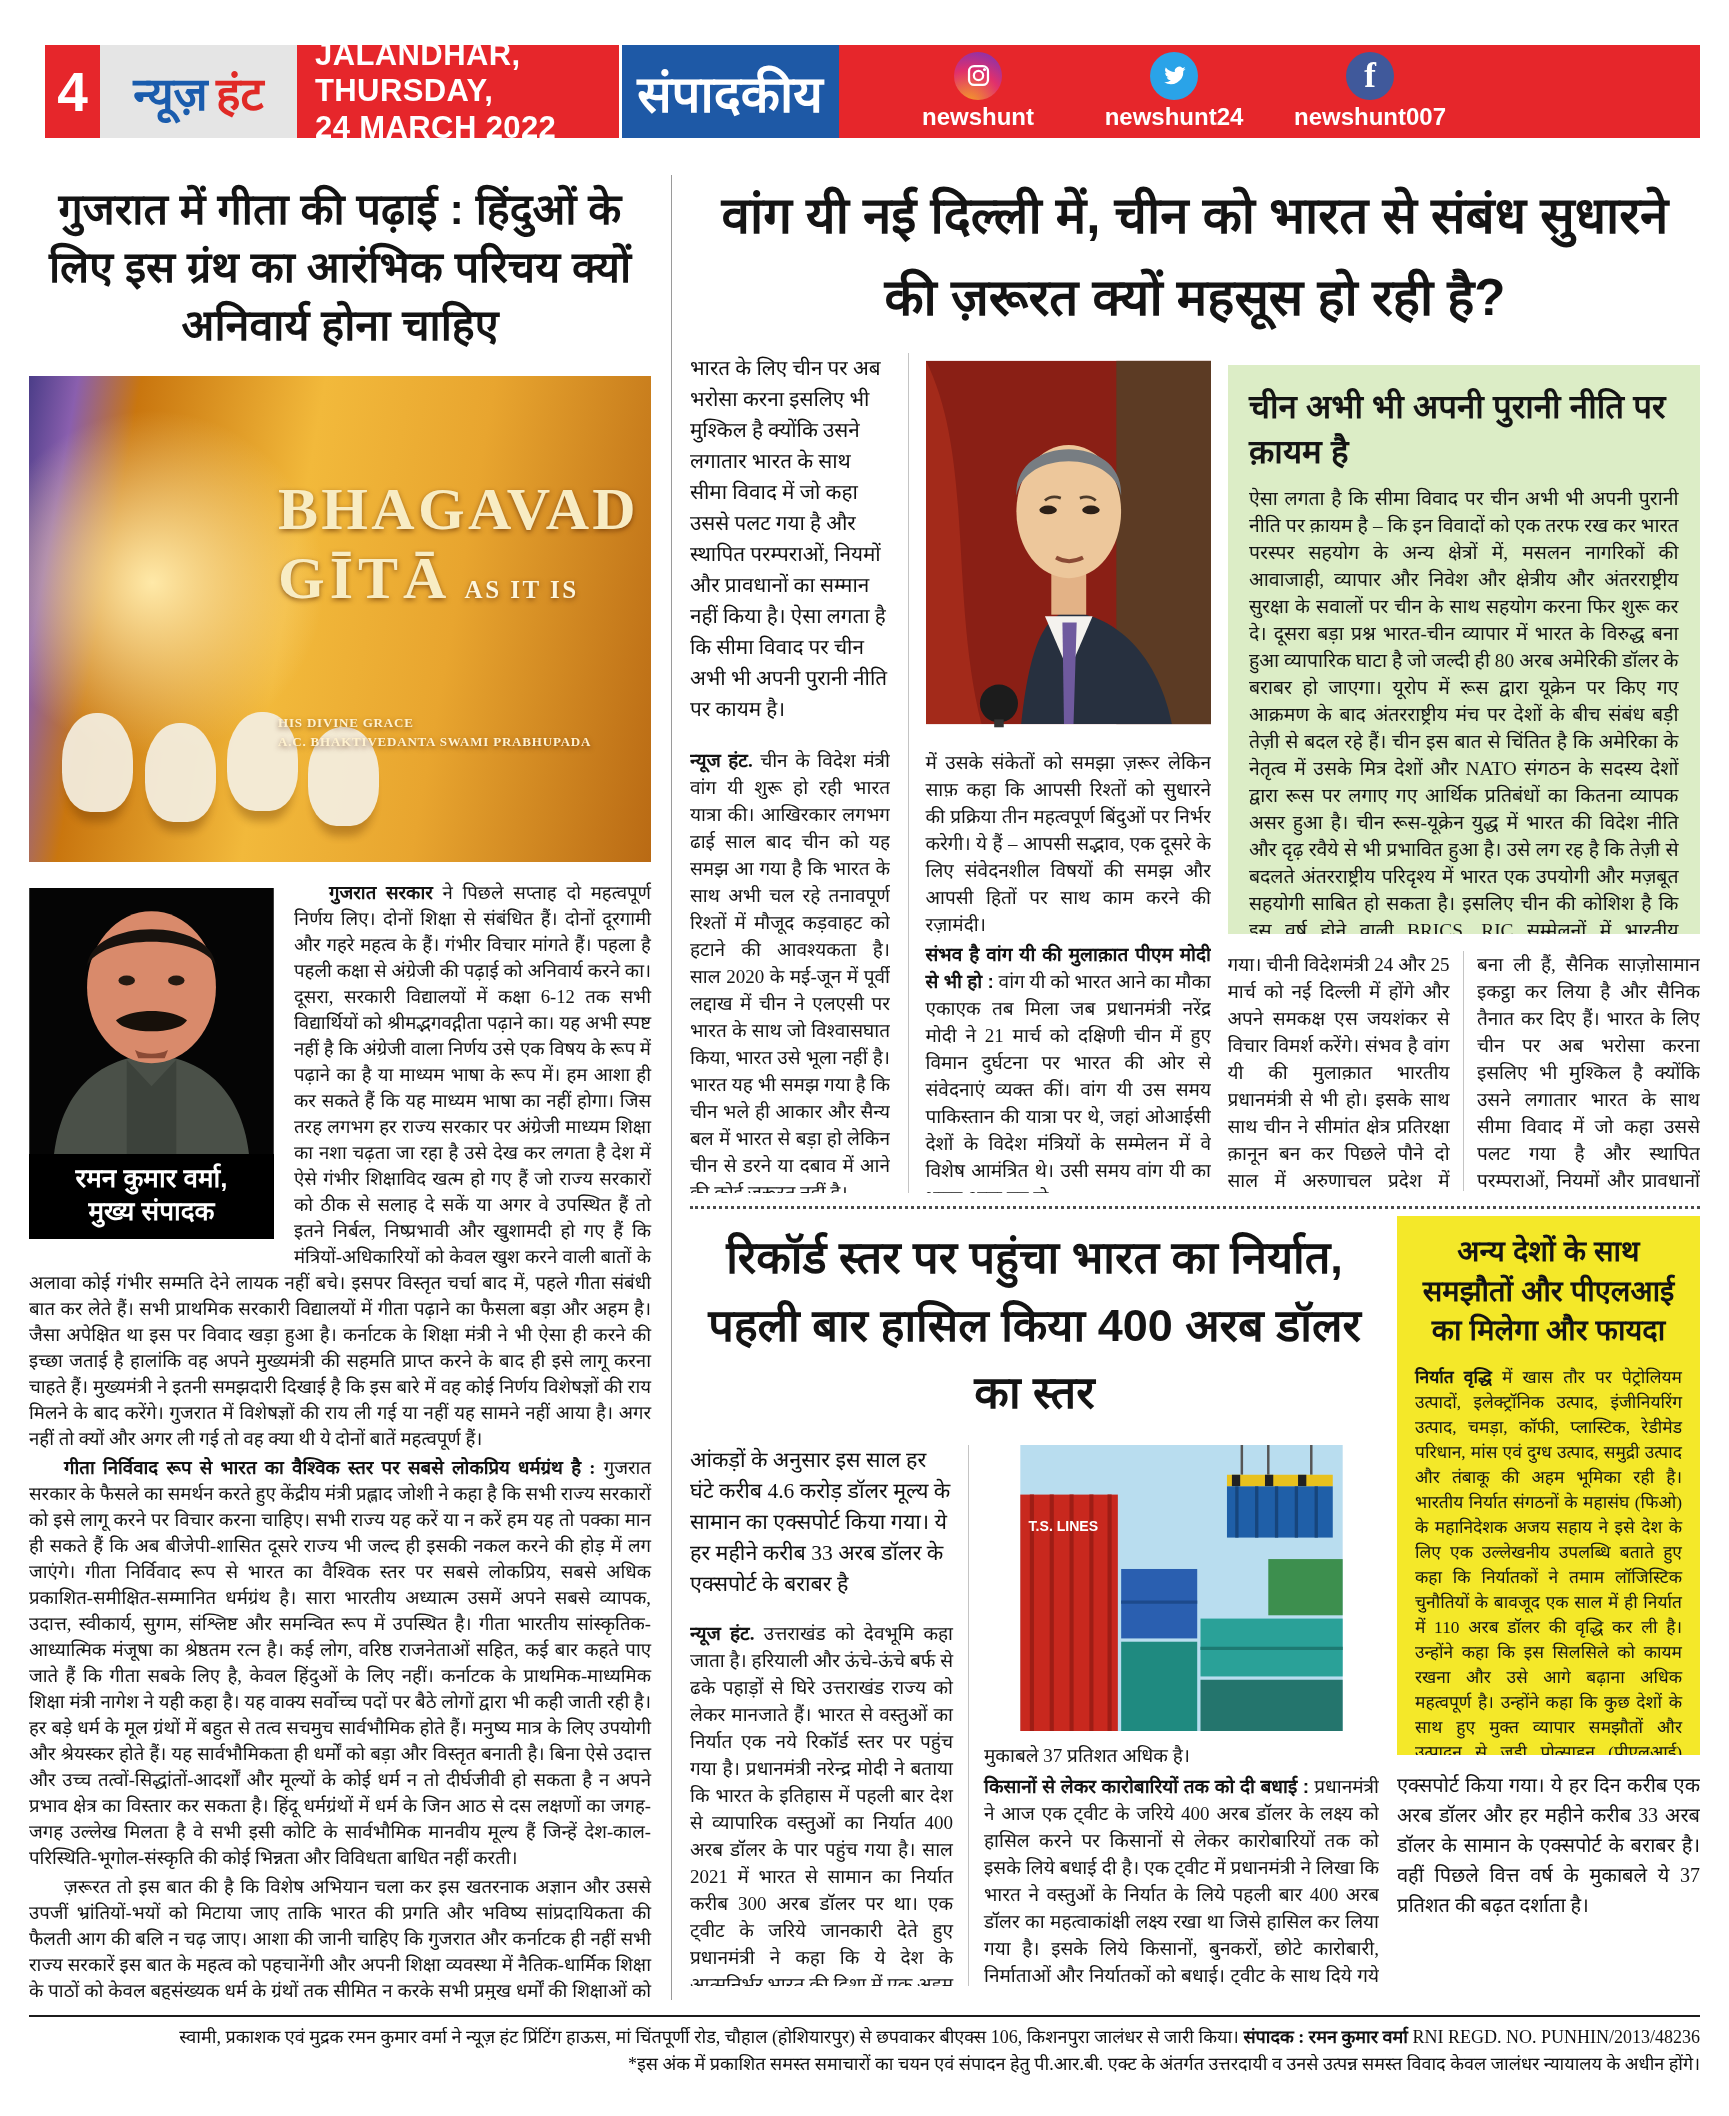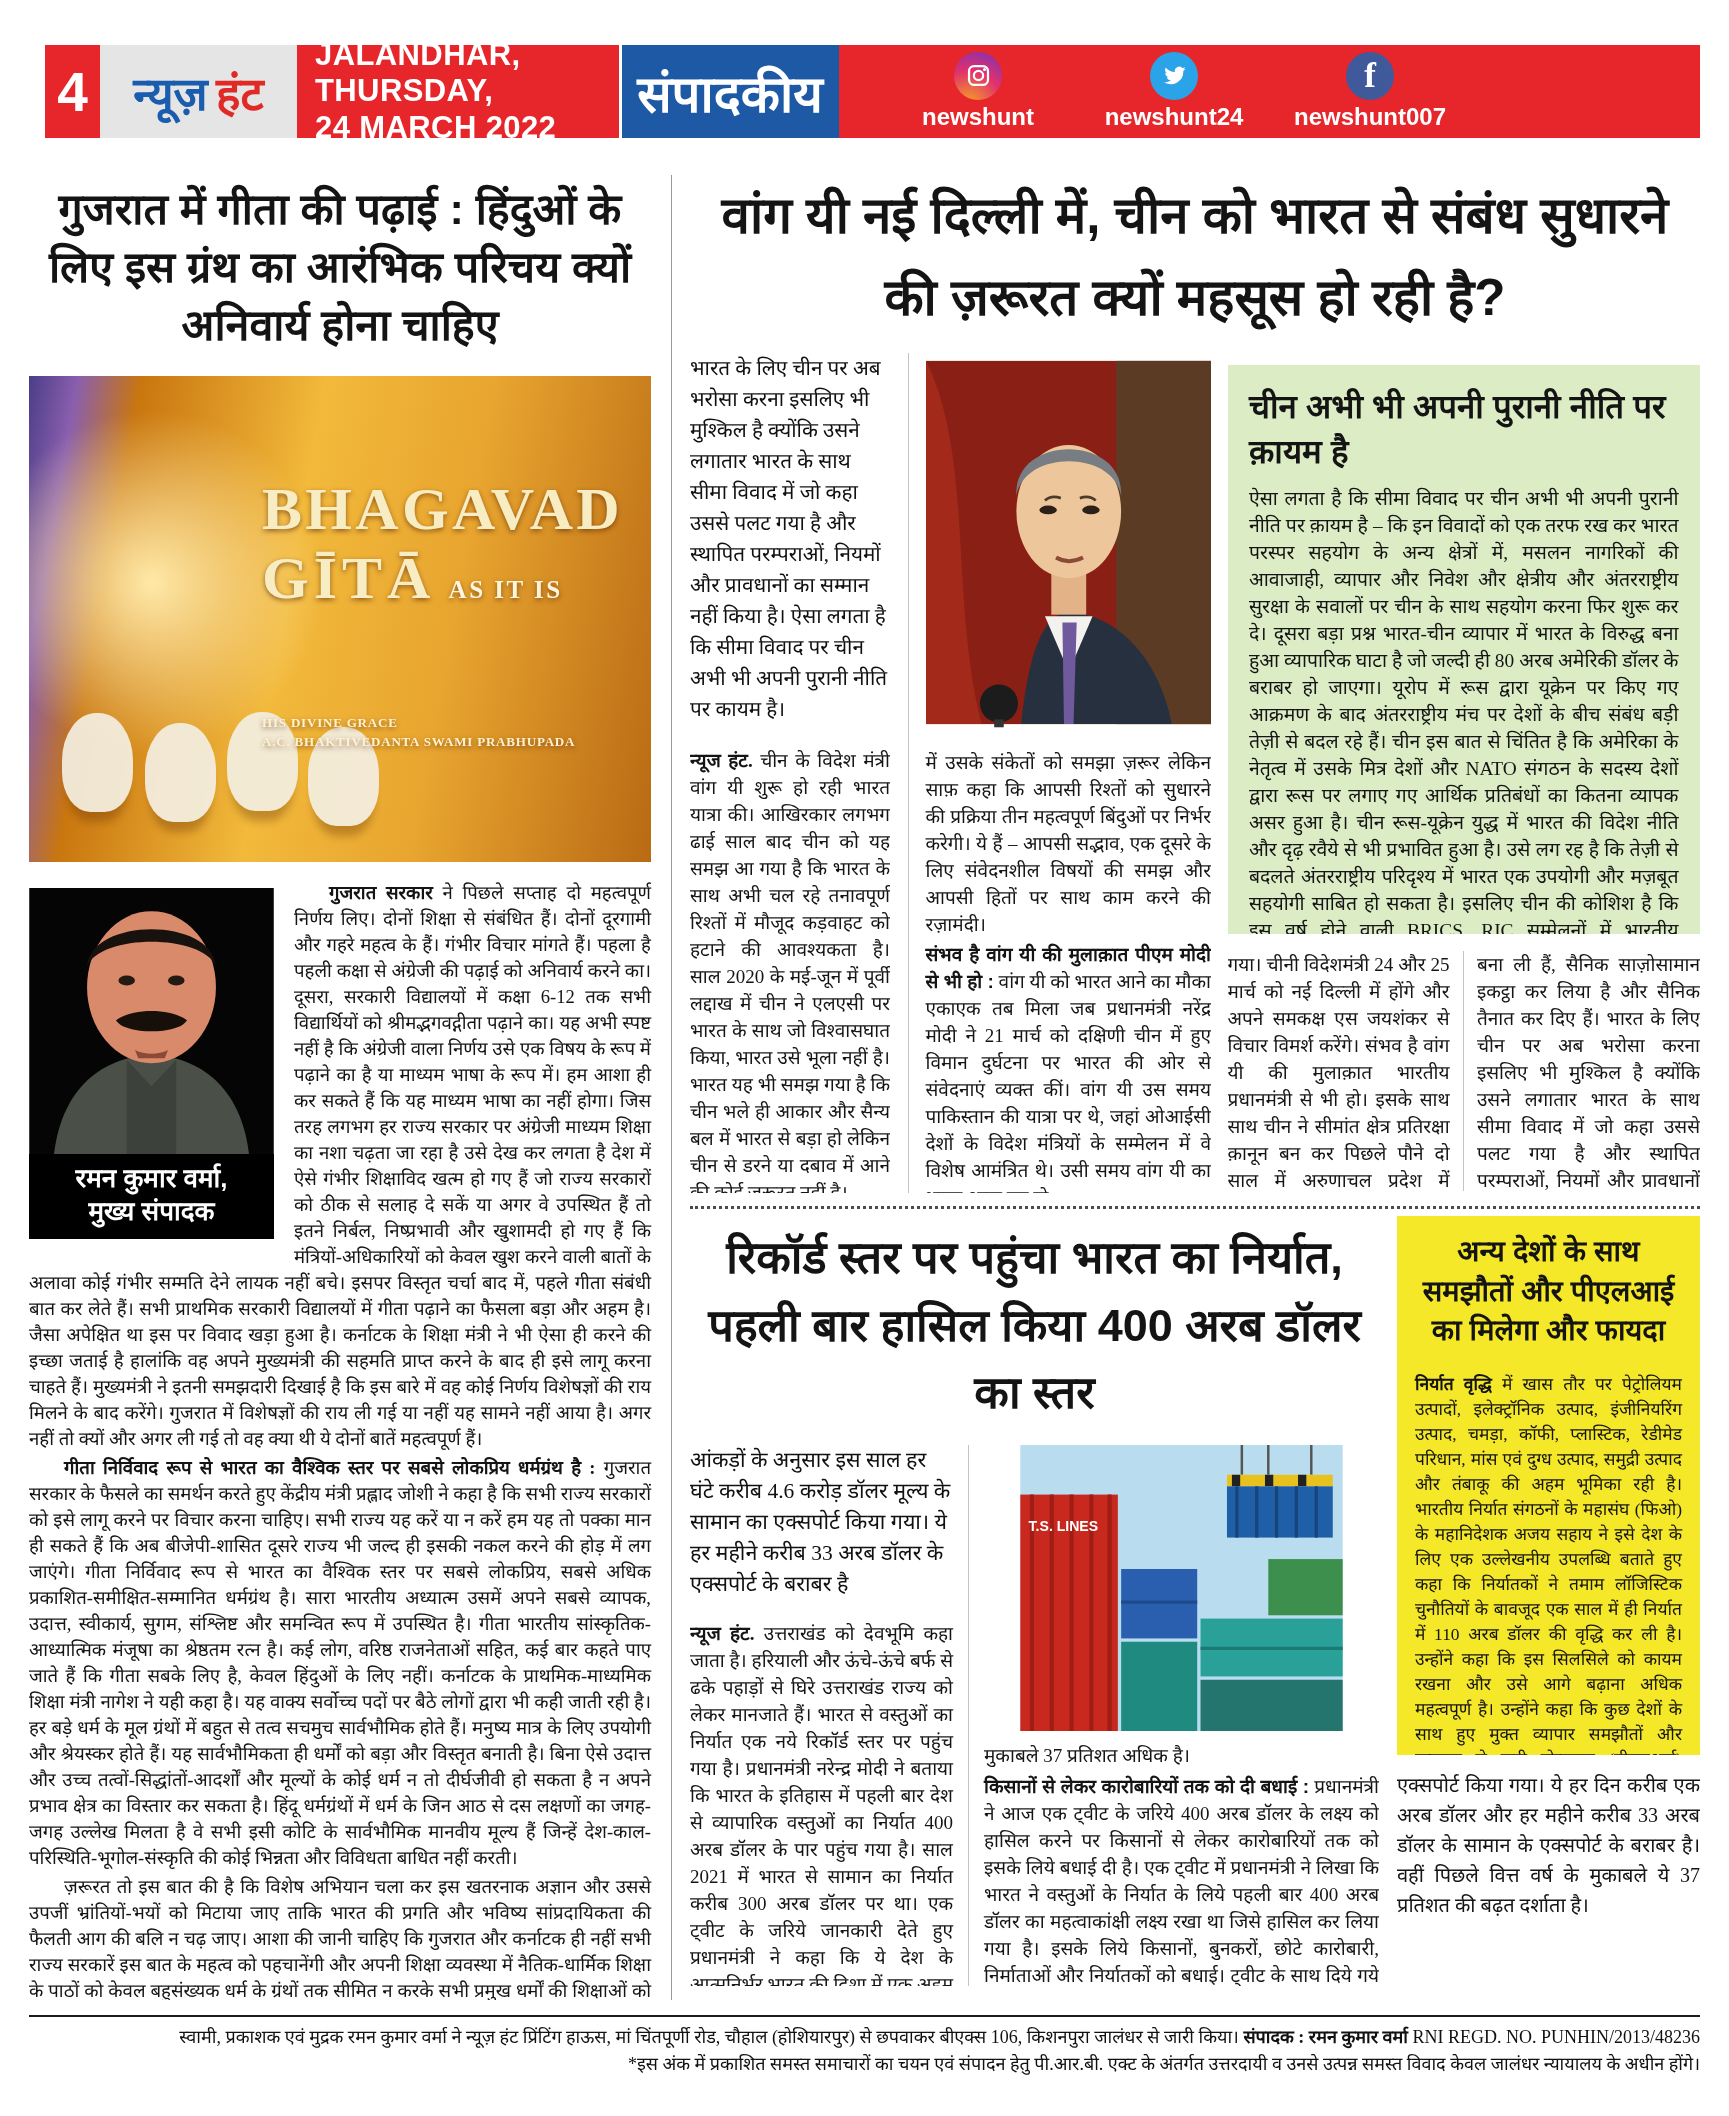--- a/index.html
+++ b/index.html
@@ -34,21 +34,21 @@
   
   .left-col { width:661px; padding-right:20px; border-right:1.7px solid #9a9a9a; height:100%; overflow:hidden; }
   .gita-headline { font-family:"Liberation Sans",sans-serif; font-weight:700; font-size:43px;
                    line-height:1.35; text-align:center; margin:5px 5px 21.5px; }
   .gita-cover { position:relative; height:486px; overflow:hidden;
     background:linear-gradient(100deg,#4b3d88 0%,#8a5fae 7%,#c9760f 16%,#f2b93b 42%,#e8a52f 66%,#b96a14 100%); }
   .gita-cover .glow { position:absolute; left:-50px; top:33px; width:347px; height:347px; border-radius:50%;
     background:radial-gradient(circle,#ffe9a8 0%, rgba(255,233,168,0) 70%); }
   .horse { position:absolute; bottom:50px; width:71px; height:99px; border-radius:48% 48% 40% 40%;
            background:#f4efe2; opacity:.92; box-shadow:0 15px 8.3px -5px rgba(90,40,0,.35); }
-  .gita-titleblock { position:absolute; right:28px; top:99px; text-align:left; color:#f8ecc3;
+  .gita-titleblock { position:absolute; right:12px; top:99px; text-align:left; color:#f8ecc3;
                      font-family:"Liberation Serif",serif; text-shadow:0 1.7px 5px rgba(80,30,0,.6); }
   .gita-t1 { font-size:60px; font-weight:bold; letter-spacing:3.3px; }
   .gita-t2 { font-size:60px; font-weight:bold; letter-spacing:5px; display:inline-block; }
   .gita-t3 { font-size:25px; font-weight:bold; letter-spacing:2.5px; margin-left:13.2px; color:#fdf6dd; }
   .gita-credit { margin-top:100px; color:#fff2cf; font-size:13px; font-weight:bold; letter-spacing:0.8px; line-height:1.5; }
   .gita-body { margin-top:18px; font-size:18.6px; line-height:26px; text-align:justify; }
   .gita-body p { margin-bottom:3.3px; }
   .gita-body p.indent { text-indent:35px; }
   .editor-photo { float:left; width:245px; margin:8.3px 20px 5px 0; }
   .editor-img { width:245px; height:266px; display:block; }
@@ -85,21 +85,21 @@
   .export-cols { display:flex; height:612px; overflow:hidden; }
   .export-colD { width:278px; padding-right:15px; overflow:hidden; }
   .export-lead { font-size:21.5px; line-height:31px; color:#101010; }
   .export-colD .bodytext { margin-top:20px; }
   .export-colE { flex:1; padding-left:15px; border-left:0.8px solid #c4c4c4; overflow:hidden; }
   .container-photo { width:100%; height:286px; display:block; }
   .export-colE .bodytext { margin-top:11.6px; }
   .export-right { width:303px; margin-left:18px; overflow:hidden; }
   .yellow-box { background:#f4e829; padding:16.5px 18px; height:539px; overflow:hidden; }
   .yellow-title { font-family:"Liberation Sans",sans-serif; font-weight:700; font-size:29px;
-                  line-height:1.35; text-align:center; margin-bottom:22px; }
+                  line-height:1.35; text-align:center; margin-bottom:15px; }
   .yellow-body { font-size:17.4px; line-height:25px; text-align:justify; }
   .export-right .bodytext { margin-top:15px; font-size:20px; line-height:30px; }
 
   
   .footer { position:absolute; left:29px; width:1671px; top:2015px; border-top:2.5px solid #1c1c1c;
             padding-top:6.6px; text-align:right; font-size:18px; line-height:1.55; color:#111; }
   .footer .bold { font-weight:bold; }
 </style>
 </head>
 <body>

